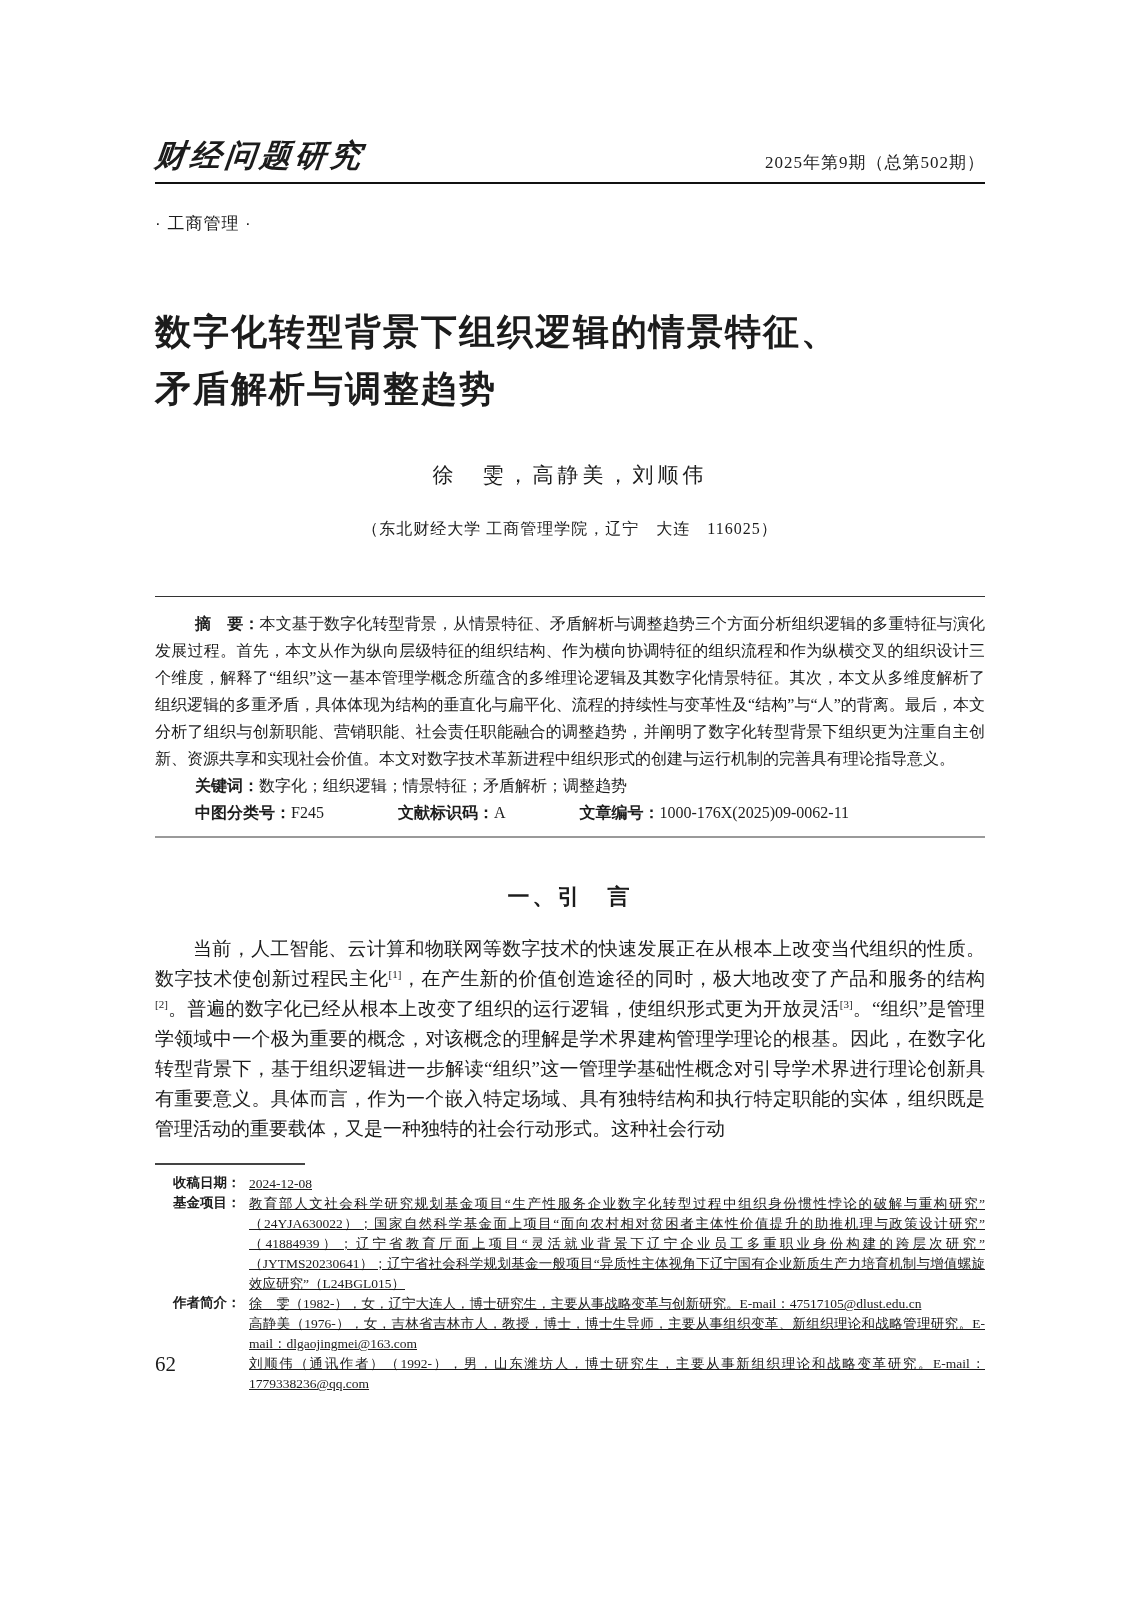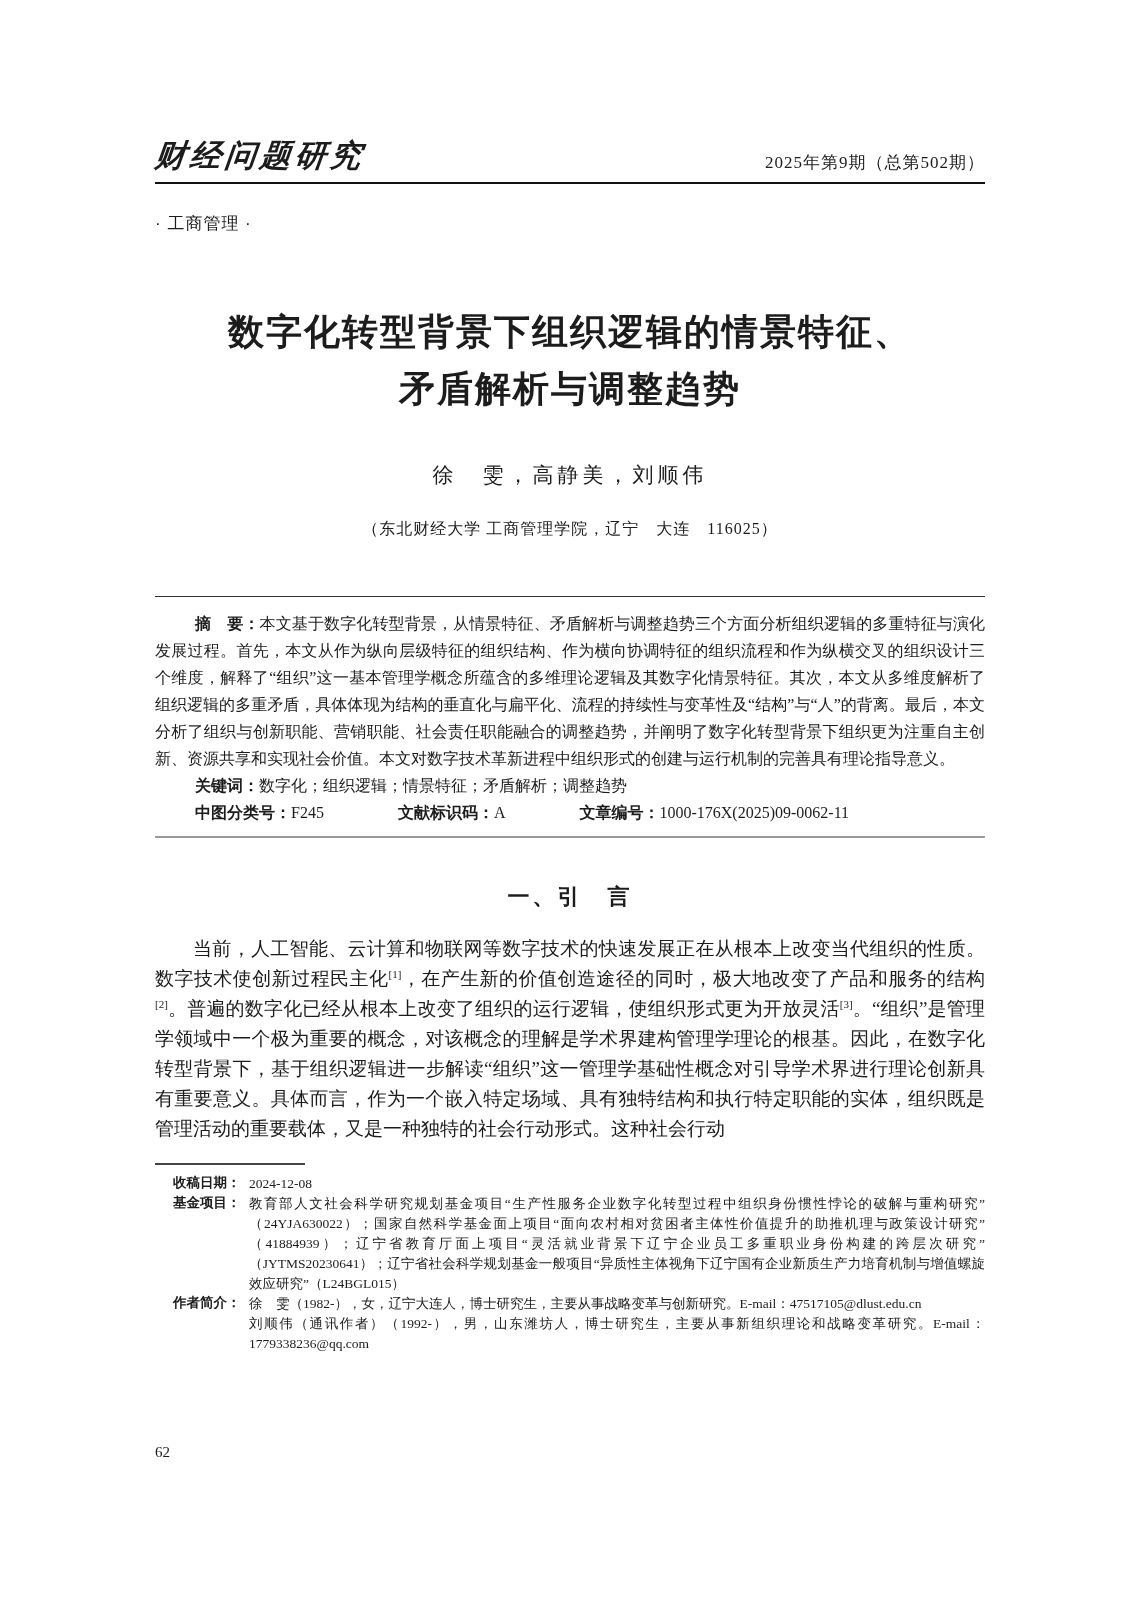--- a/index.html
+++ b/index.html
@@ -27,21 +27,21 @@
   .issue-info{font-size:17px;letter-spacing:1px;padding-bottom:3px;}
 
   .column-label{
     margin-top:28px;
     font-family:"Liberation Sans","DejaVu Sans",sans-serif;
     font-weight:normal;font-size:17px;letter-spacing:1px;
   }
 
   
   .article-title{
-    margin-top:68px;text-align:center;
+    margin-top:68px;
     font-family:"Liberation Sans","DejaVu Sans",sans-serif;
     font-weight:bold;font-size:36px;line-height:57px;letter-spacing:2px;
   }
   .authors{
     margin-top:44px;text-align:center;
     font-size:21px;letter-spacing:4px;
   }
   .affiliation{
     margin-top:30px;text-align:center;
     font-size:16px;letter-spacing:1px;
@@ -84,26 +84,26 @@
     margin-top:12px;
     font-size:13.5px;line-height:20px;
   }
   .fn-rule{width:150px;border-top:2px solid #444;margin:0 0 9px 0;}
   .fn-row{display:flex;padding-left:18px;}
   .fn-label{
     flex:0 0 76px;
     font-family:Liberation Mono, monospace;
     font-weight:bold;white-space:nowrap;
   }
-  .fn-value{flex:1;text-align:justify;}
+  .fn-value{flex:1;text-align:justify;text-decoration:underline;}
   .fn-value div{margin:0;}
 
   .page-number{
-    position:absolute;left:155px;top:1444px;
-    font-size:15px;
+    position:absolute;left:155px;top:1352px;
+    font-size:21px;
   }
 </style>
 </head>
 <body>
 
 <div class="page">
   <div class="content">
 
     <div class="journal-header">
       <div class="journal-logo">财经问题研究</div>
@@ -138,20 +138,21 @@
         <span class="fn-value">2024-12-08</span>
       </div>
       <div class="fn-row">
         <span class="fn-label">基金项目：</span>
         <span class="fn-value">教育部人文社会科学研究规划基金项目“生产性服务企业数字化转型过程中组织身份惯性悖论的破解与重构研究”（24YJA630022）；国家自然科学基金面上项目“面向农村相对贫困者主体性价值提升的助推机理与政策设计研究”（41884939）；辽宁省教育厅面上项目“灵活就业背景下辽宁企业员工多重职业身份构建的跨层次研究”（JYTMS20230641）；辽宁省社会科学规划基金一般项目“异质性主体视角下辽宁国有企业新质生产力培育机制与增值螺旋效应研究”（L24BGL015）</span>
       </div>
       <div class="fn-row">
         <span class="fn-label">作者简介：</span>
         <span class="fn-value">
             <div>徐　雯（1982-），女，辽宁大连人，博士研究生，主要从事战略变革与创新研究。E-mail：47517105@dlust.edu.cn</div>
+            <div>高静美（1976-），女，吉林省吉林市人，教授，博士，博士生导师，主要从事组织变革、新组织理论和战略管理研究。E-mail：dlgaojingmei@163.com</div>
             <div>刘顺伟（通讯作者）（1992-），男，山东潍坊人，博士研究生，主要从事新组织理论和战略变革研究。E-mail：1779338236@qq.com</div>
           </span>
       </div>
     </div>
 
   </div>
 
   <div class="page-number">62</div>
 </div>
 

